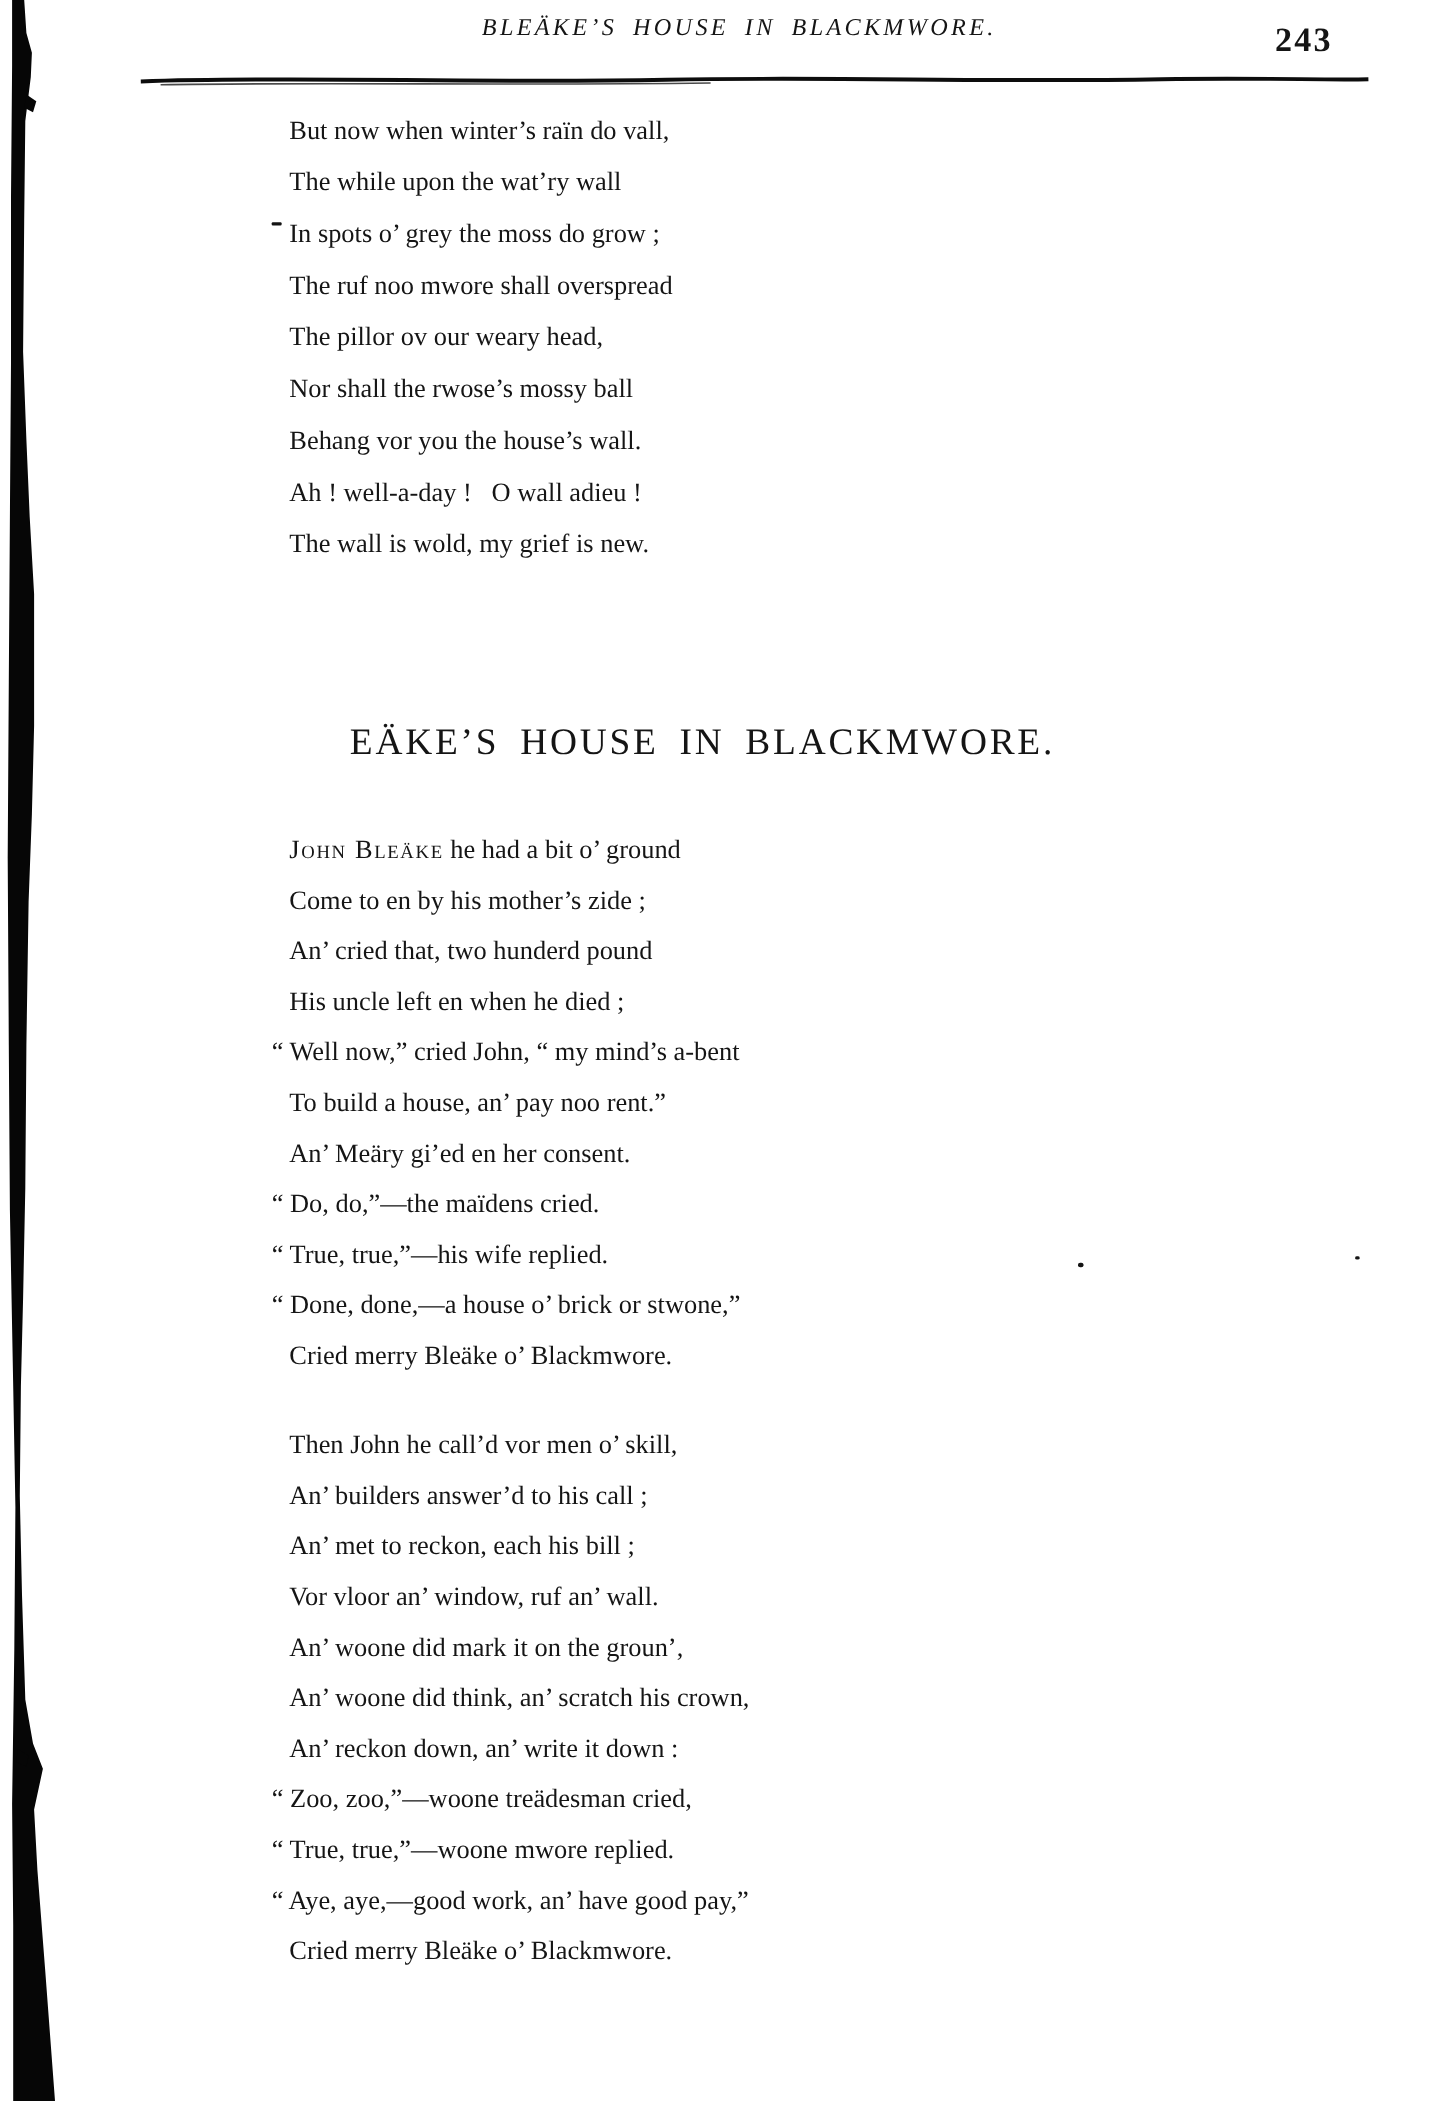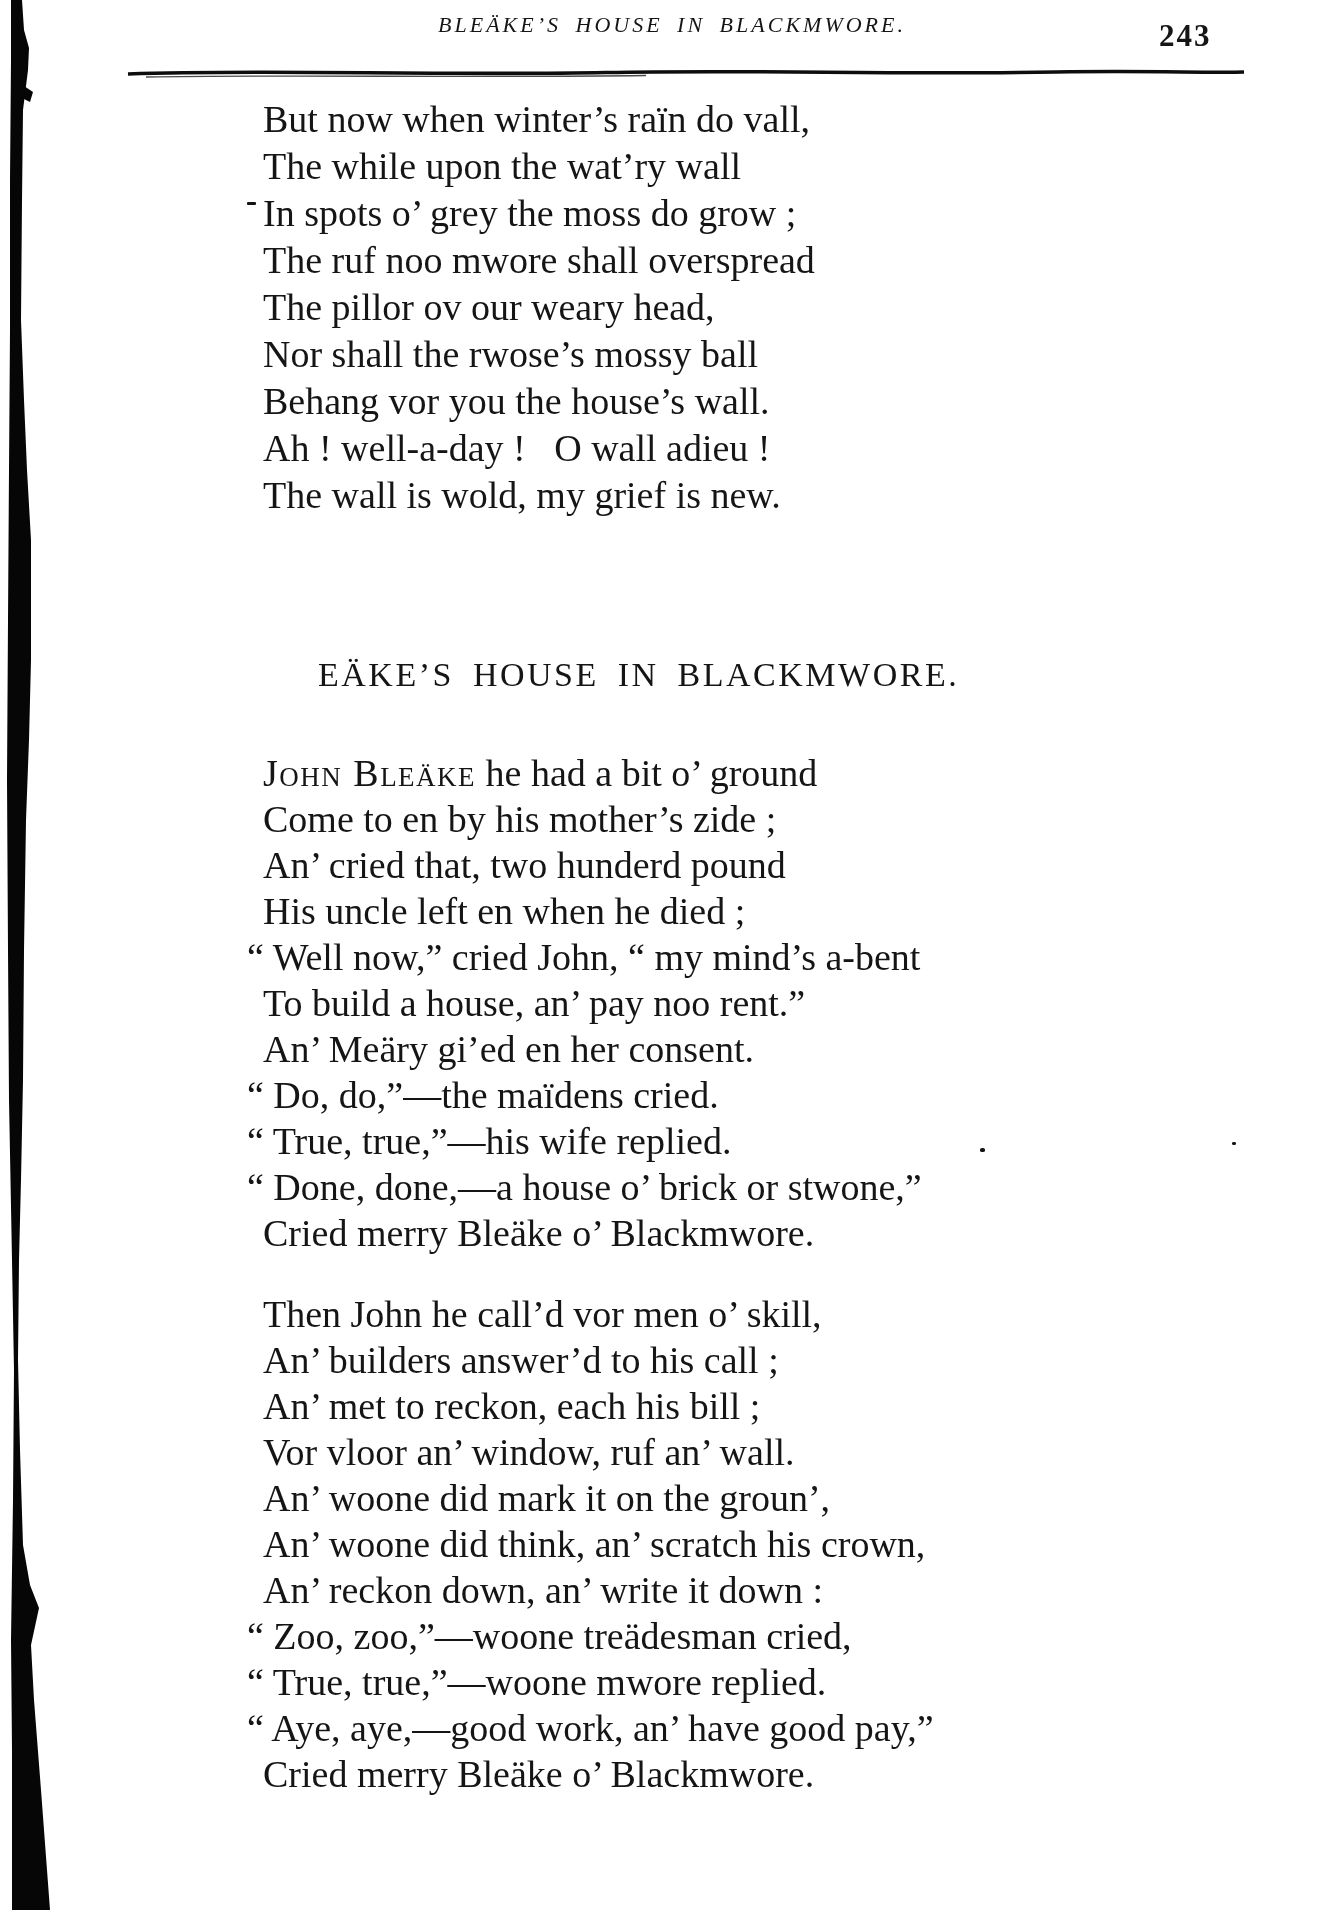--- a/index.html
+++ b/index.html
@@ -21,21 +21,21 @@
     word-spacing:6px;
     white-space:nowrap;
   }
   .page-num{
     position:absolute;top:18px;left:1127px;
     font-size:31px;font-weight:bold;letter-spacing:2px;margin-left:32px;
   }
   .rule{position:absolute;top:66px;left:126px;}
   .stanza{
     position:absolute;left:263px;
-    font-size:38px;
+    font-size:24px;
     white-space:nowrap;
   }
   .cont{top:96px;line-height:47px;}
   .a{top:750px;line-height:46px;}
   .b{top:1291px;line-height:46px;}
   .line{white-space:nowrap;}
   .line.q{margin-left:-16px;}
   .sc{font-variant:small-caps;letter-spacing:1.5px;}
   .poem-title{
     position:absolute;top:656px;left:284px;

